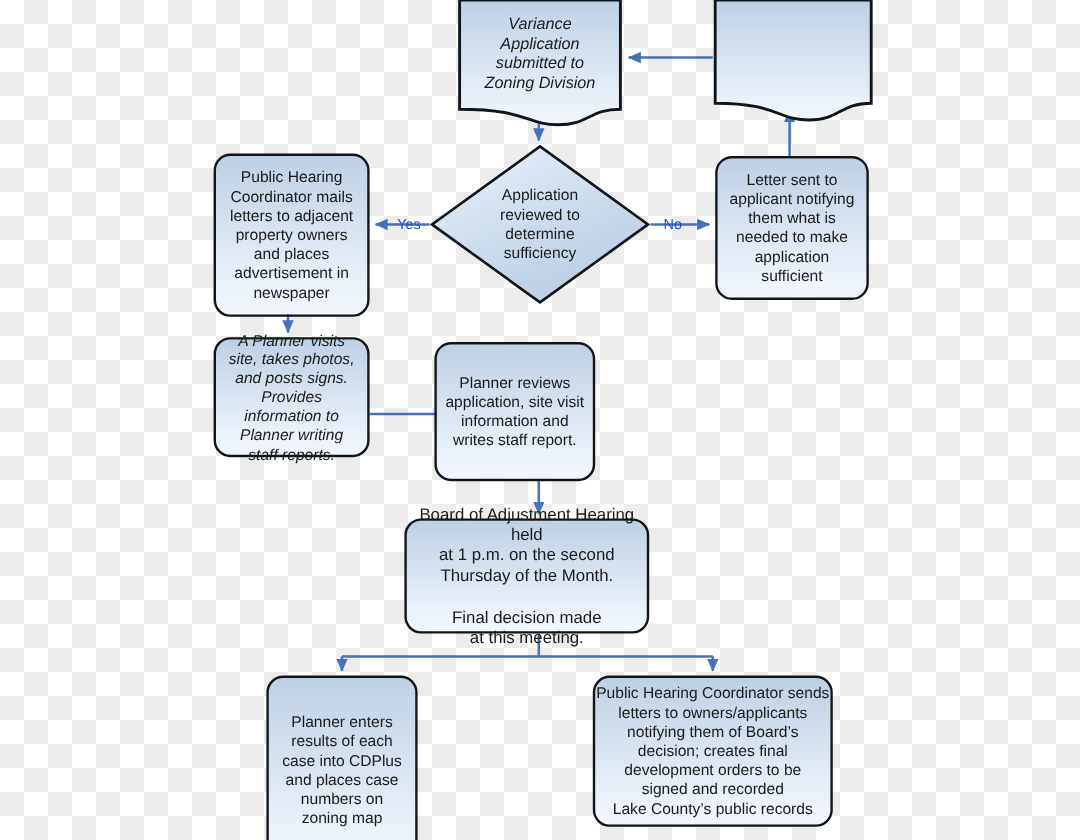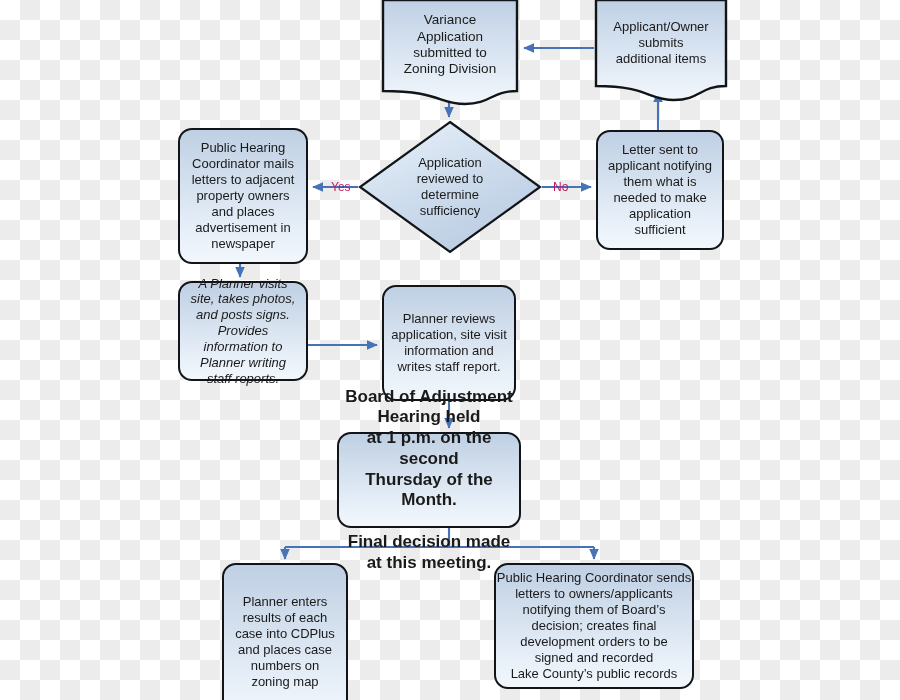--- a/index.html
+++ b/index.html
@@ -59,53 +59,54 @@
     left: 0; top: 0;
     width: 100%;
     height: 100%;
   }
   .doc .doc-text {
     position: relative;
     z-index: 2;
     width: 100%;
     padding-bottom: 14px;
     box-sizing: border-box;
+    font-style: italic;
   }
   
   .decision {
     background: none;
     border: none;
   }
   .decision .dia-svg {
     position: absolute;
     left: 0; top: 0;
     width: 100%;
     height: 100%;
   }
   .decision .dia-text {
     position: relative;
     z-index: 2;
     width: 70%;
   }
   .edge-label {
     position: absolute;
-    color: #be185d;
+    color: #1d4ed8;
     font-size: 12px;
     background: transparent;
     white-space: nowrap;
   }
   
   #n-variance      { left: 381px; top: -2px;  width: 138px; height: 108px; font-size: 13.5px; }
   #n-applicant     { left: 594px; top: -2px;  width: 134px; height: 104px; font-size: 13px; }
   #n-decision      { left: 358px; top: 120px; width: 184px; height: 134px; font-size: 13px; }
   #n-publichearing { left: 178px; top: 128px; width: 130px; height: 136px; font-size: 13px; }
   #n-letter        { left: 596px; top: 130px; width: 128px; height: 120px; font-size: 13px; align-items: center; }
   #n-plannervisits { left: 178px; top: 281px; width: 130px; height: 100px; font-size: 13px; font-style: italic; }
-  #n-plannerrev    { left: 382px; top: 285px; width: 134px; height: 116px; font-size: 13px; }
-  #n-board         { left: 337px; top: 432px; width: 184px; height: 96px;  font-size: 17px; font-weight: bold; }
+  #n-plannerrev    { left: 362px; top: 285px; width: 134px; height: 116px; font-size: 13px; }
+  #n-board         { left: 337px; top: 432px; width: 204px; height: 96px;  font-size: 14px; }
   #n-cdplus        { left: 222px; top: 563px; width: 126px; height: 158px; font-size: 13px; }
   #n-sendletters   { left: 494px; top: 563px; width: 200px; height: 126px; font-size: 13px; }
 </style>
 </head>
 <body>
 
 <div id="canvas">
 
   <svg id="edges" viewBox="0 0 900 700" width="900" height="700">
     <defs>
@@ -162,23 +163,20 @@
     <svg class="doc-svg" viewBox="0 0 134 104" preserveAspectRatio="none">
       <defs>
         <linearGradient id="gradDoc2" x1="0" y1="0" x2="0" y2="1">
           <stop offset="0%" stop-color="#bfd0e4"></stop>
           <stop offset="45%" stop-color="#d6e2f0"></stop>
           <stop offset="100%" stop-color="#f2f7fc"></stop>
         </linearGradient>
       </defs>
       <path d="M 2 2 L 132 2 L 132 88 C 106 88 106 102 80 102 C 54 102 54 88 2 88 Z" fill="url(#gradDoc2)" stroke="#111418" stroke-width="2.4"></path>
     </svg>
-    <div class="doc-text">Applicant/Owner
-submits
-additional items</div>
   </div>
 
   <div class="node decision" id="n-decision">
     <svg class="dia-svg" viewBox="0 0 184 134" preserveAspectRatio="none">
       <defs>
         <linearGradient id="gradDia" x1="0.1" y1="0" x2="0.75" y2="1">
           <stop offset="0%" stop-color="#e9f1f9"></stop>
           <stop offset="40%" stop-color="#d2e0ef"></stop>
           <stop offset="100%" stop-color="#b9cbe2"></stop>
         </linearGradient>

